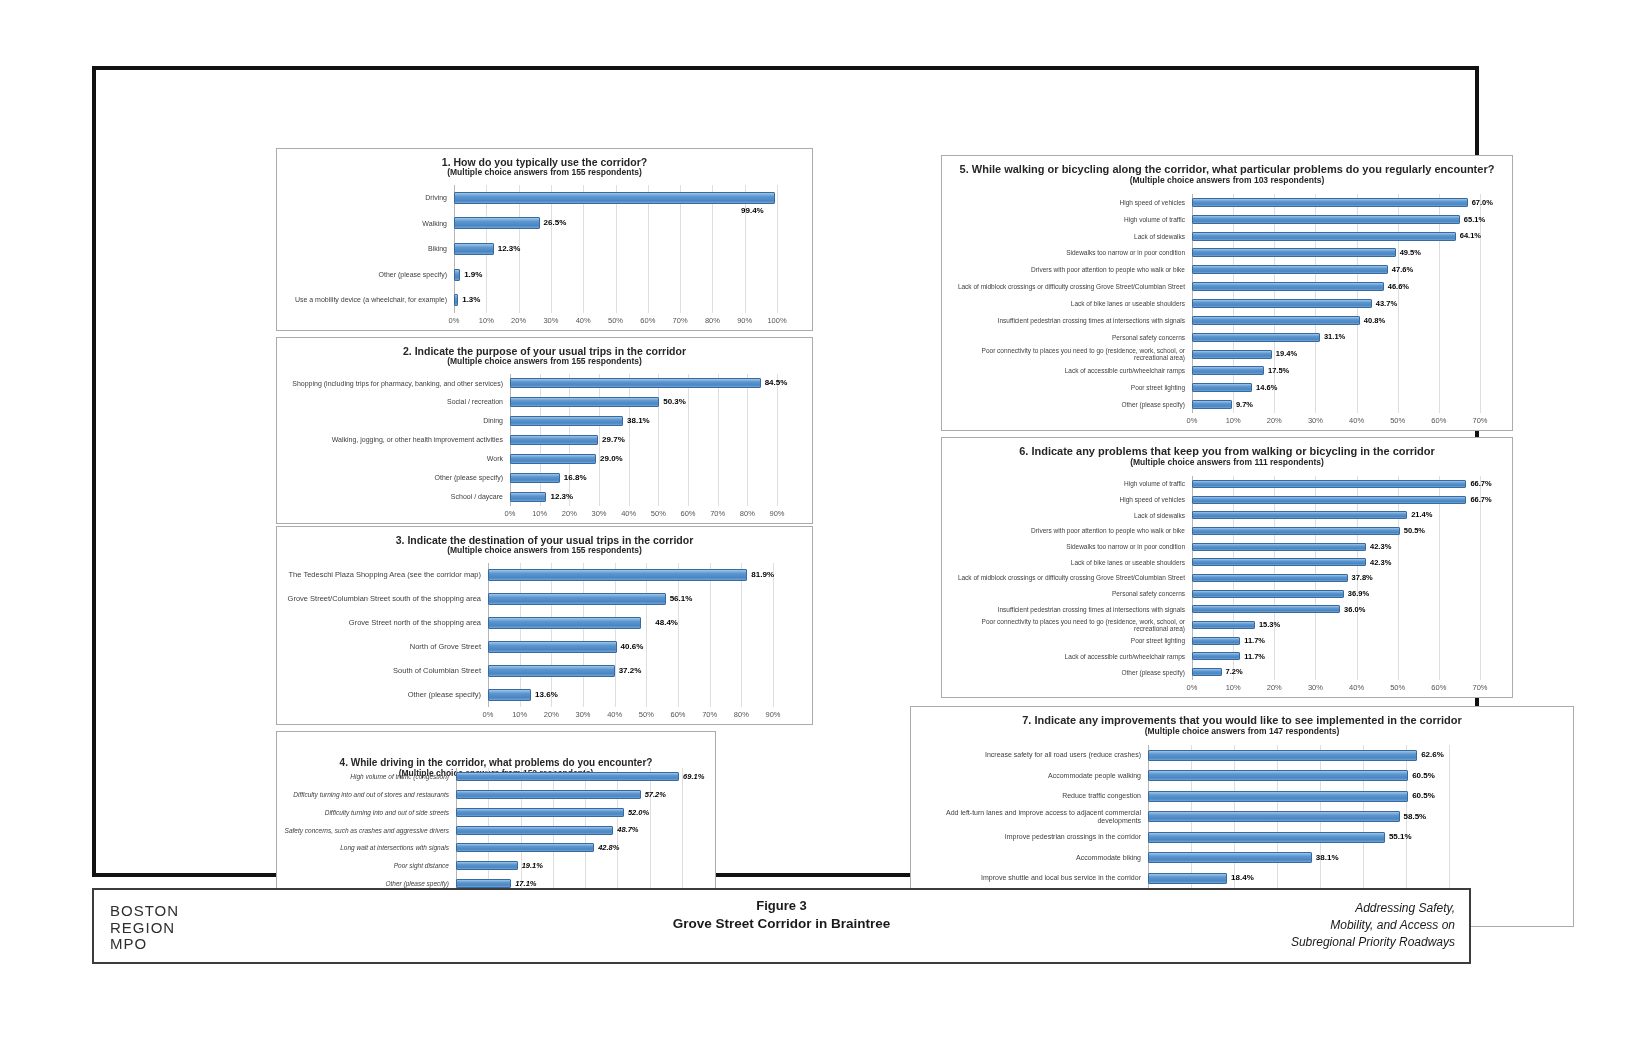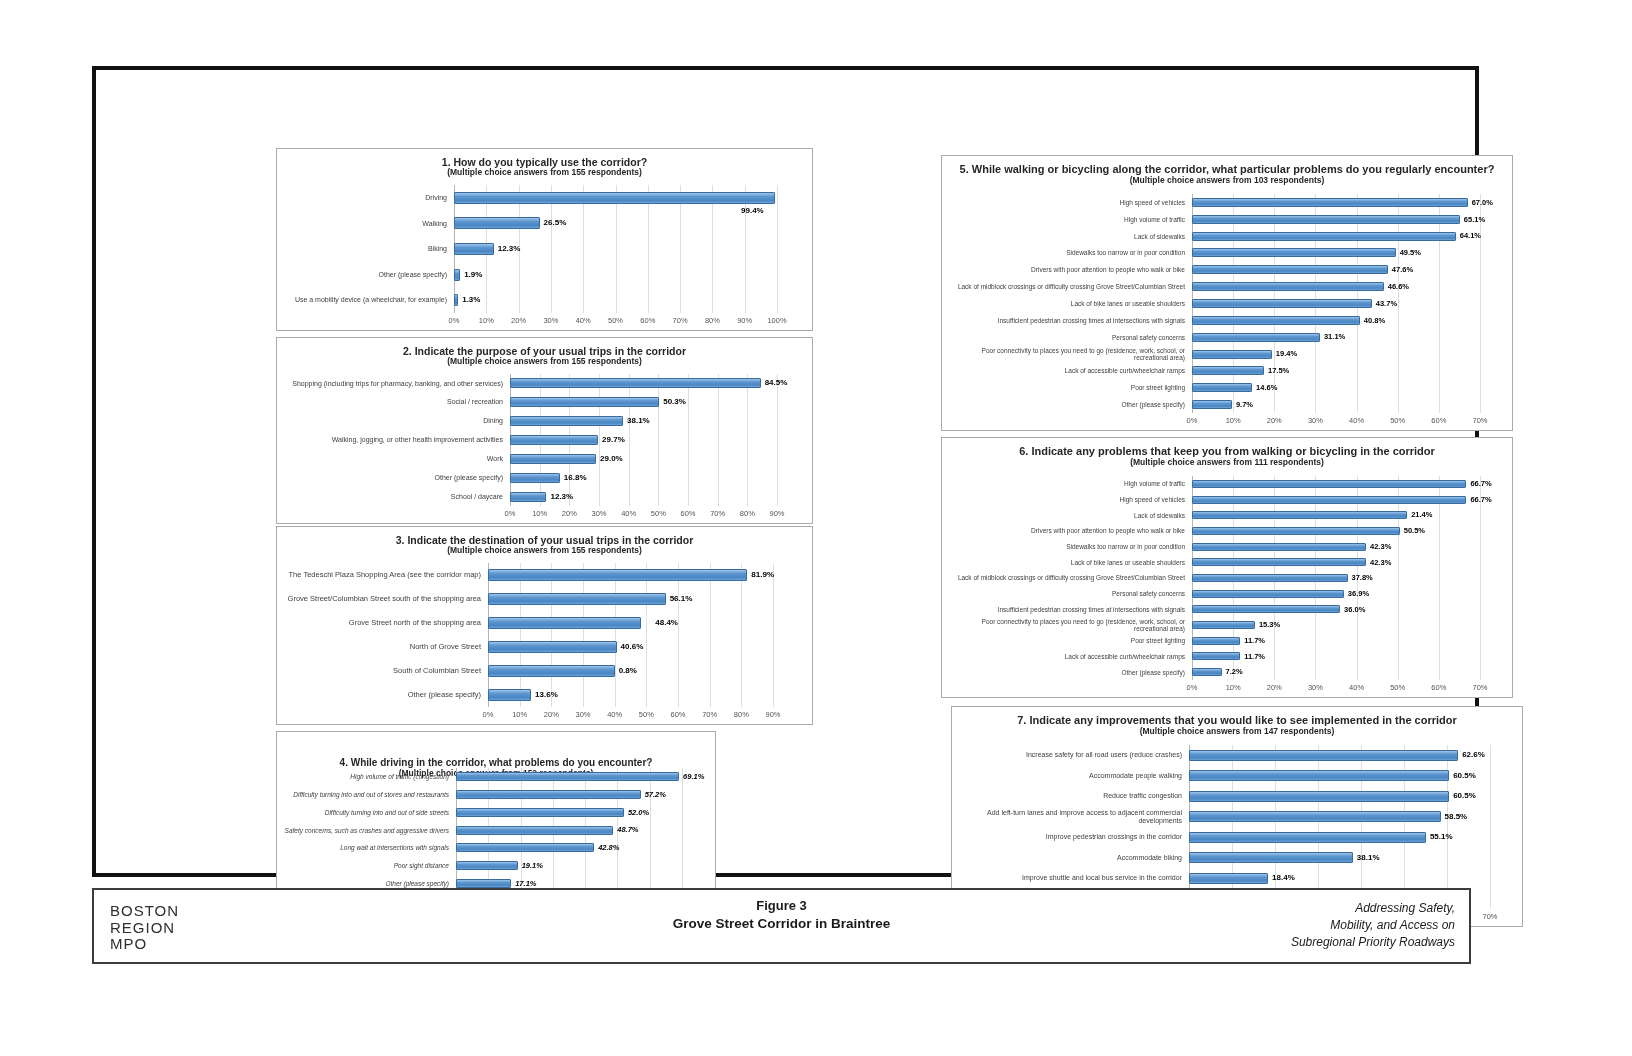--- a/index.html
+++ b/index.html
@@ -140,21 +140,21 @@
           <div class="bar" style="left: 206px; top: 30px; width: 177.65px; height: 12px;"></div>
           <div class="val" style="font-size: 8px; left: 387.65px; top: 31px;">56.1%</div>
           <div class="cat" style="left: 0px; top: 48px; width: 199px; height: 24px; font-size: 7.5px;">Grove Street north of the shopping area</div>
           <div class="bar" style="left: 206px; top: 54px; width: 153.267px; height: 12px;"></div>
           <div class="val" style="font-size: 8px; left: 363.267px; top: 55px; margin-left: 10px;">48.4%</div>
           <div class="cat" style="left: 0px; top: 72px; width: 199px; height: 24px; font-size: 7.5px;">North of Grove Street</div>
           <div class="bar" style="left: 206px; top: 78px; width: 128.567px; height: 12px;"></div>
           <div class="val" style="font-size: 8px; left: 338.567px; top: 79px;">40.6%</div>
           <div class="cat" style="left: 0px; top: 96px; width: 199px; height: 24px; font-size: 7.5px;">South of Columbian Street</div>
           <div class="bar" style="left: 206px; top: 102px; width: 126.667px; height: 12px;"></div>
-          <div class="val" style="font-size: 8px; left: 336.667px; top: 103px;">0.8%</div>
+          <div class="val" style="font-size: 8px; left: 336.667px; top: 103px;">37.2%</div>
           <div class="cat" style="left: 0px; top: 120px; width: 199px; height: 24px; font-size: 7.5px;">Other (please specify)</div>
           <div class="bar" style="left: 206px; top: 126px; width: 43.0667px; height: 12px;"></div>
           <div class="val" style="font-size: 8px; left: 253.067px; top: 127px;">13.6%</div>
           <div class="tick" style="left: 206px; top: 147px;">0%</div>
           <div class="tick" style="left: 237.667px; top: 147px;">10%</div>
           <div class="tick" style="left: 269.333px; top: 147px;">20%</div>
           <div class="tick" style="left: 301px; top: 147px;">30%</div>
           <div class="tick" style="left: 332.667px; top: 147px;">40%</div>
           <div class="tick" style="left: 364.333px; top: 147px;">50%</div>
           <div class="tick" style="left: 396px; top: 147px;">60%</div>
@@ -324,21 +324,21 @@
           <div class="tick" style="left: 245px; top: 207px;">0%</div>
           <div class="tick" style="left: 286.143px; top: 207px;">10%</div>
           <div class="tick" style="left: 327.286px; top: 207px;">20%</div>
           <div class="tick" style="left: 368.429px; top: 207px;">30%</div>
           <div class="tick" style="left: 409.571px; top: 207px;">40%</div>
           <div class="tick" style="left: 450.714px; top: 207px;">50%</div>
           <div class="tick" style="left: 491.857px; top: 207px;">60%</div>
           <div class="tick" style="left: 533px; top: 207px;">70%</div>
         </div>
     </div>
-    <div class="panel" id="panel6" style="left: 855px; top: 636px; width: 572px; height: 221px;">
+    <div class="panel" id="panel6" style="left: 814px; top: 636px; width: 664px; height: 221px;">
       <div class="ctitle" style="font-size: 11px;">7. Indicate any improvements that you would like to see implemented in the corridor</div>
       <div class="csub">(Multiple choice answers from 147 respondents)</div>
       <div class="cbody" id="cbody6" style="top: 38px;">
           <div class="grid zero" style="left: 232px; height: 164px;"></div>
           <div class="grid" style="left: 275px; height: 164px;"></div>
           <div class="grid" style="left: 318px; height: 164px;"></div>
           <div class="grid" style="left: 361px; height: 164px;"></div>
           <div class="grid" style="left: 404px; height: 164px;"></div>
           <div class="grid" style="left: 447px; height: 164px;"></div>
           <div class="grid" style="left: 490px; height: 164px;"></div>

